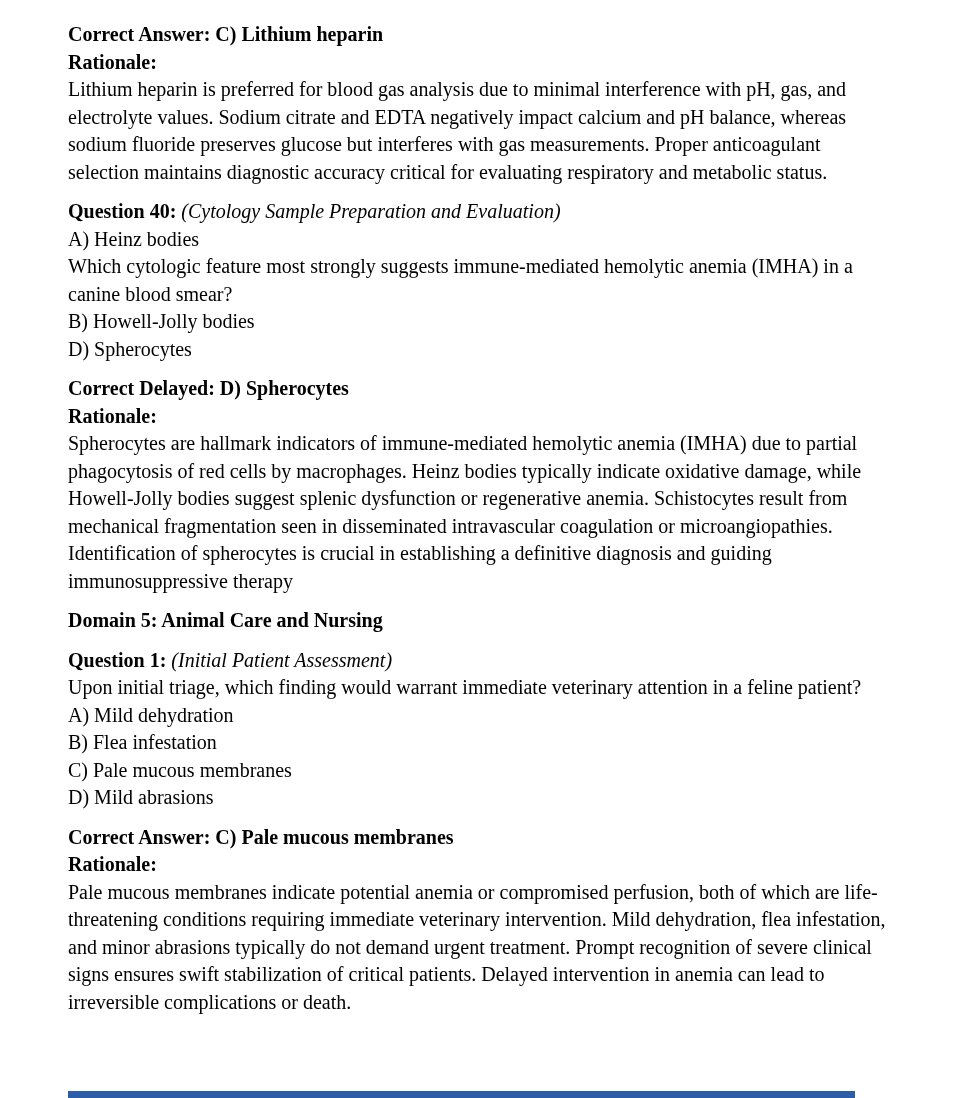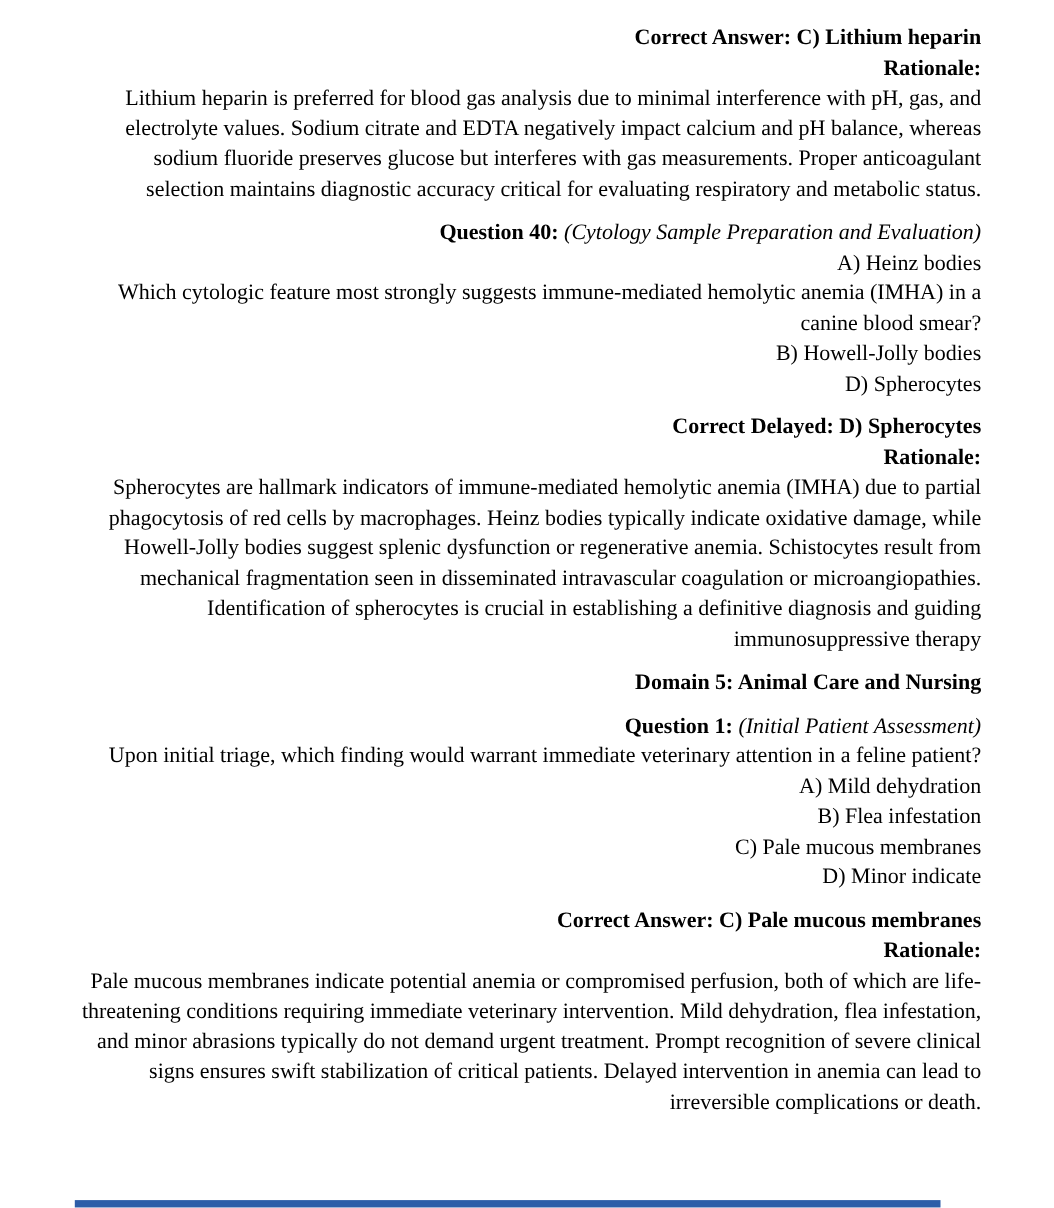--- a/index.html
+++ b/index.html
@@ -18,21 +18,21 @@
   }
   .doc {
     position: absolute;
     top: 21px;
     left: 68px;
     width: 824px;
     font-size: 20px;
     line-height: 27.5px;
   }
   .block { margin: 0 0 12px 0; }
-  .line { margin: 0; text-align: right; }
+  .line { margin: 0; }
   .b { font-weight: bold; }
   .q-topic { font-style: italic; margin-left: 5px; }
   .bottom-bar {
     position: absolute;
     left: 68px;
     bottom: 0;
     width: 787px;
     height: 7px;
   }
 </style>
@@ -69,21 +69,21 @@
     </div>
 
     <div class="block">
       <div class="line">
         <span class="b">Question 1:</span><span class="q-topic">(Initial Patient Assessment)</span>
       </div>
       <div class="line">Upon initial triage, which finding would warrant immediate veterinary attention in a feline patient?</div>
       <div class="line">A) Mild dehydration</div>
       <div class="line">B) Flea infestation</div>
       <div class="line">C) Pale mucous membranes</div>
-      <div class="line">D) Minor indicate</div>
+      <div class="line">D) Mild abrasions</div>
     </div>
 
     <div class="block">
       <div class="line b">Correct Answer: C) Pale mucous membranes</div>
       <div class="line b">Rationale:</div>
       <div class="line">Pale mucous membranes indicate potential anemia or compromised perfusion, both of which are life-threatening conditions requiring immediate veterinary intervention. Mild dehydration, flea infestation, and minor abrasions typically do not demand urgent treatment. Prompt recognition of severe clinical signs ensures swift stabilization of critical patients. Delayed intervention in anemia can lead to irreversible complications or death.</div>
     </div>
 
   </div>
 

